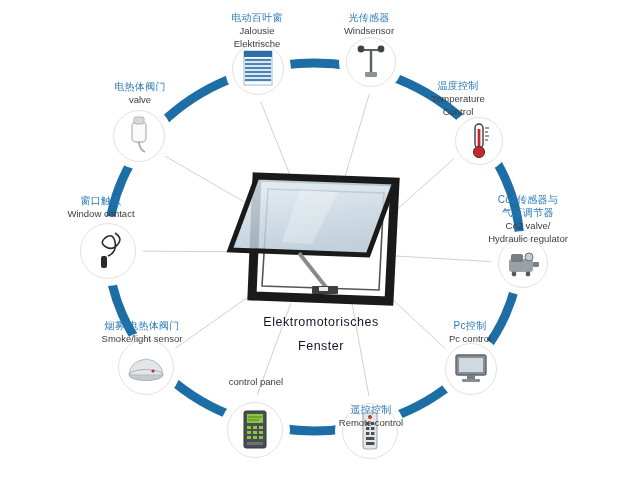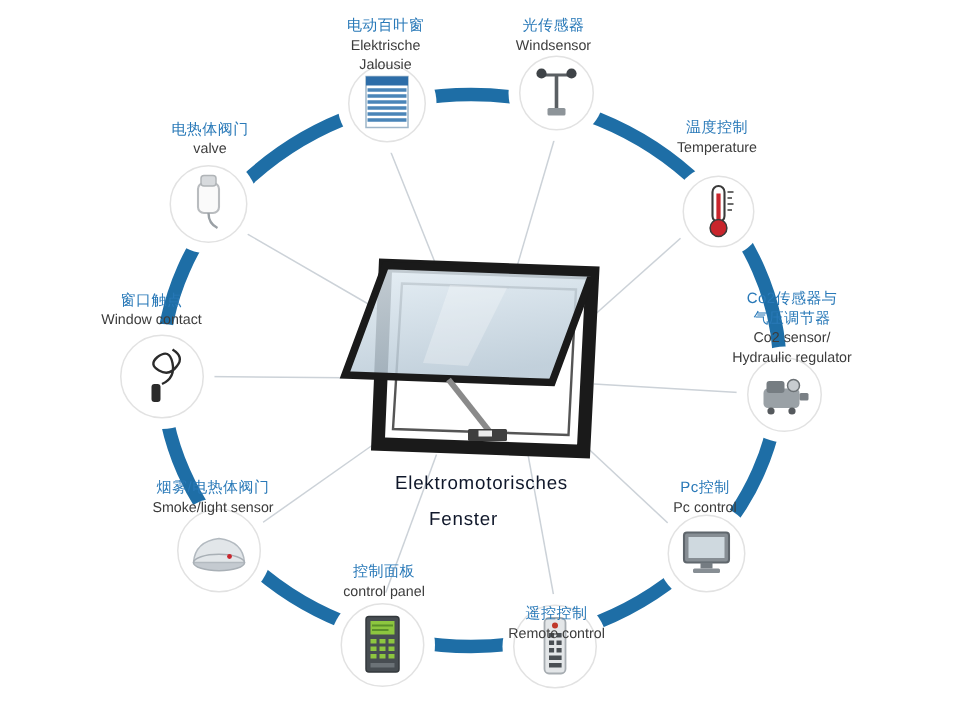--- a/index.html
+++ b/index.html
@@ -60,53 +60,53 @@
     <polygon points="300,190 338,192 312,244 282,242" fill="#ffffff" opacity="0.28"></polygon>
 
     <line x1="329" y1="291" x2="299" y2="253" stroke="#8a8a8a" stroke-width="4"></line>
     <rect x="312" y="286" width="26" height="8" rx="1" fill="#3f3f3f"></rect>
     <rect x="319" y="287" width="9" height="4" fill="#ededed"></rect>
   </g>
 </svg>
 
 <div class="node-labels" style="left:257px; top:11px;">
   <div class="zh">电动百叶窗</div>
+  <div class="en">Jalousie</div>
   <div class="en">Elektrische</div>
-  <div class="en">Jalousie</div>
 </div>
 
 <div class="node-labels" style="left:369px; top:11px;">
   <div class="zh">光传感器</div>
   <div class="en">Windsensor</div>
 </div>
 
-<div class="node-labels" style="left:478px; top:79px;">
+<div class="node-labels" style="left:458px; top:79px;">
   <div class="zh">温度控制</div>
   <div class="en">Temperature</div>
+  <div class="en">Control</div>
 </div>
 
 <div class="node-labels" style="left:528px; top:193px;">
   <div class="zh">Co2传感器与</div>
   <div class="zh">气压调节器</div>
-  <div class="en">Co2 sensor/</div>
+  <div class="en">Co2 valve/</div>
   <div class="en">Hydraulic regulator</div>
 </div>
 
 <div class="node-labels" style="left:470px; top:319px;">
   <div class="zh">Pc控制</div>
   <div class="en">Pc control</div>
 </div>
 
 <div class="node-labels" style="left:371px; top:355px;margin-top:48px;">
   <div class="zh">遥控控制</div>
   <div class="en">Remote control</div>
 </div>
 
 <div class="node-labels" style="left:256px; top:375px;">
-  <div class="zh">控制面板</div>
   <div class="en">control panel</div>
 </div>
 
 <div class="node-labels" style="left:142px; top:319px;">
   <div class="zh">烟雾/电热体阀门</div>
   <div class="en">Smoke/light sensor</div>
 </div>
 
 <div class="node-labels" style="left:101px; top:194px;">
   <div class="zh">窗口触点</div>
@@ -235,13 +235,13 @@
 
 <div class="circle" style="left:113px; top:110px; width:52px; height:52px;">
   <svg width="36" height="44" viewBox="0 0 36 44">
     <rect x="11" y="8" width="14" height="20" rx="4" fill="#fafafa" stroke="#b9bcbf" stroke-width="1.4"></rect>
     <rect x="13" y="3" width="10" height="7" rx="2" fill="#d7dadd" stroke="#b0b4b7" stroke-width="1"></rect>
     <path d="M18,28 q0,7 6,10" fill="none" stroke="#9aa0a5" stroke-width="1.6"></path>
   </svg>
 </div>
 
 <div class="center-title" style="left:321px; top:315px;">Elektromotorisches</div>
-<div class="center-title" style="left:309px; top:339px;">Fenster</div>
+<div class="center-title" style="left:321px; top:339px;">Fenster</div>
 
 </body></html>

